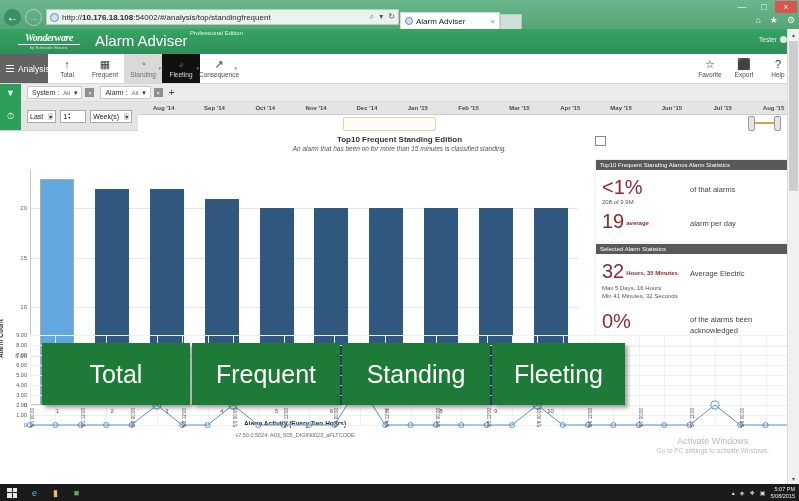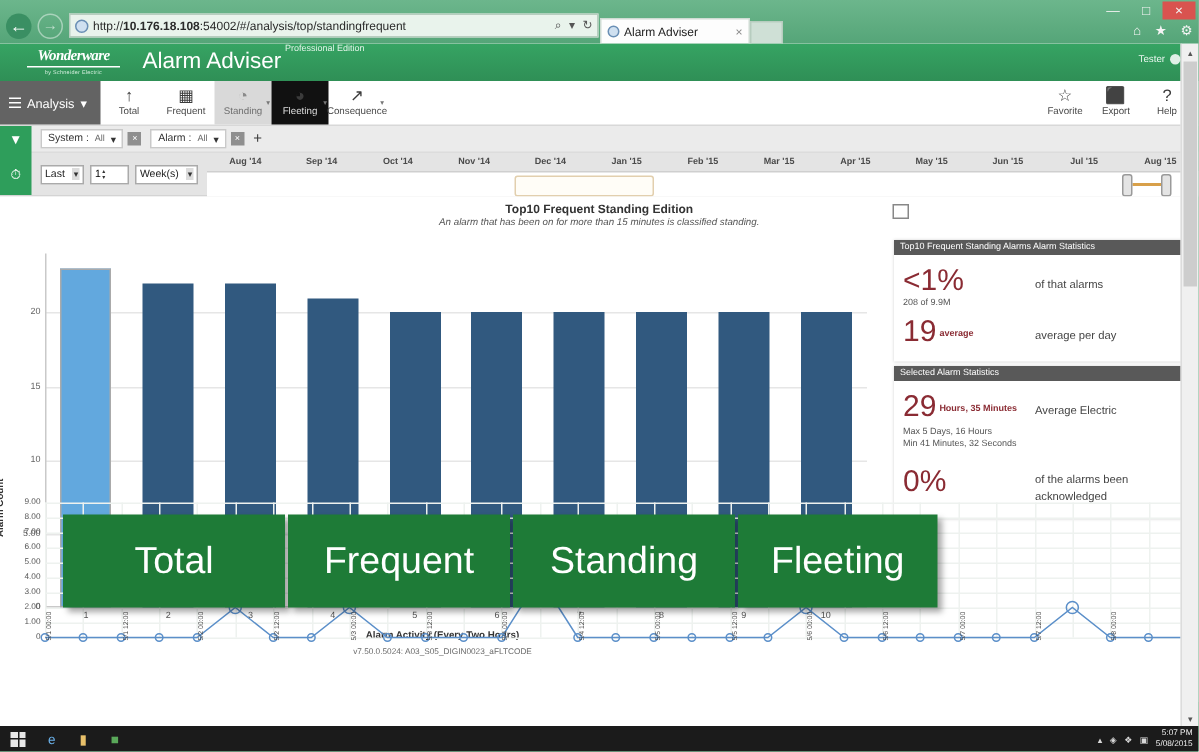--- a/index.html
+++ b/index.html
@@ -64,21 +64,21 @@
   .logo .u { height:1px; background:#fff; margin:1px 2px; }
   .logo .sub { color:#d6f0e0; font-size:3.6px; letter-spacing:.2px; }
   .app-title { position:absolute; left:95px; top:3px; color:#fff; font-size:15px; }
   .edition { position:absolute; left:190px; top:1px; color:#e2f4e9; font-size:6px; }
   .user-chip { position:absolute; right:6px; top:6px; color:#e8f6ee; font-size:6.5px; display:flex; align-items:center; gap:3px; }
   .user-chip .ava { width:7px;height:7px;border-radius:50%;background:#dff0e6; }
 
   
   .ribbon { height:30px; background:#fff; display:flex; align-items:stretch; border-bottom:1px solid #d8d8d8; position:relative;}
   .analysis {
-    width:67px; background:#636363; color:#fff; display:flex; align-items:center;
+    width:48px; background:#636363; color:#fff; display:flex; align-items:center;
     gap:4px; padding-left:6px; font-size:8.5px;
   }
   .hamb { display:inline-flex; flex-direction:column; gap:1.5px; }
   .hamb i { display:block; width:8px; height:1.2px; background:#fff; }
   .rib-items { display:flex; align-items:stretch; }
   .rib-item {
     width:38px; display:flex; flex-direction:column; align-items:center;
     justify-content:center; gap:1px; font-size:6.5px; color:#4a4a4a; position:relative;
   }
   .rib-item.active { background:#d9d9d9; color:#6f6f6f; }
@@ -463,30 +463,30 @@
             </div>
             <div class="stat-right">of that alarms</div>
           </div>
           <div class="stat-row" style="padding-top:2px;padding-bottom:8px;">
             <div class="stat-left">
               <div class="stat-big">
                 <span>19</span>
                 <sup>average</sup>
               </div>
             </div>
-            <div class="stat-right">average per day</div>
+            <div class="stat-right">alarm per day</div>
           </div>
         </div>
 
         <div class="stat-card">
           <div class="stat-hd">Selected Alarm Statistics</div>
           <div class="stat-row">
             <div class="stat-left">
               <div class="stat-big">
-                <span>29</span>
+                <span>32</span>
                 <sup>Hours, 35 Minutes</sup>
               </div>
               <div class="stat-small">Max 5 Days, 16 Hours</div>
               <div class="stat-small">Min 41 Minutes, 32 Seconds</div>
             </div>
             <div class="stat-right">Average Electric</div>
           </div>
           <div class="stat-row" style="padding-top:8px;padding-bottom:10px;">
             <div class="stat-left">
               <div class="stat-big">
@@ -610,20 +610,24 @@
         </div>
 
         <div class="callouts">
           <div class="callout" style="left:42px;top:12px;width:148px;height:62px;">Total</div>
           <div class="callout" style="left:192px;top:12px;width:148px;height:62px;">Frequent</div>
           <div class="callout" style="left:342px;top:12px;width:148px;height:62px;">Standing</div>
           <div class="callout" style="left:492px;top:12px;width:133px;height:62px;">Fleeting</div>
         </div>
       </div>
 
+      <div class="activate">
+        <div class="a1">Activate Windows</div>
+        <div class="a2">Go to PC settings to activate Windows.</div>
+      </div>
     </div>
 
     <div class="vscroll">
       <div class="vs-up">▴</div>
       <div class="vs-thumb"></div>
       <div class="vs-dn" style="position:absolute;bottom:0;left:0;right:0;">▾</div>
     </div>
   </div>
 
   <div class="taskbar">

